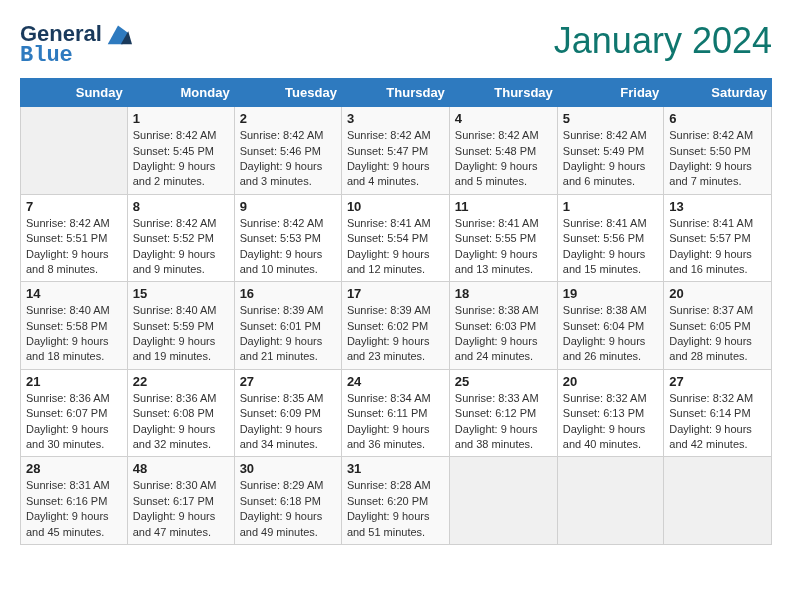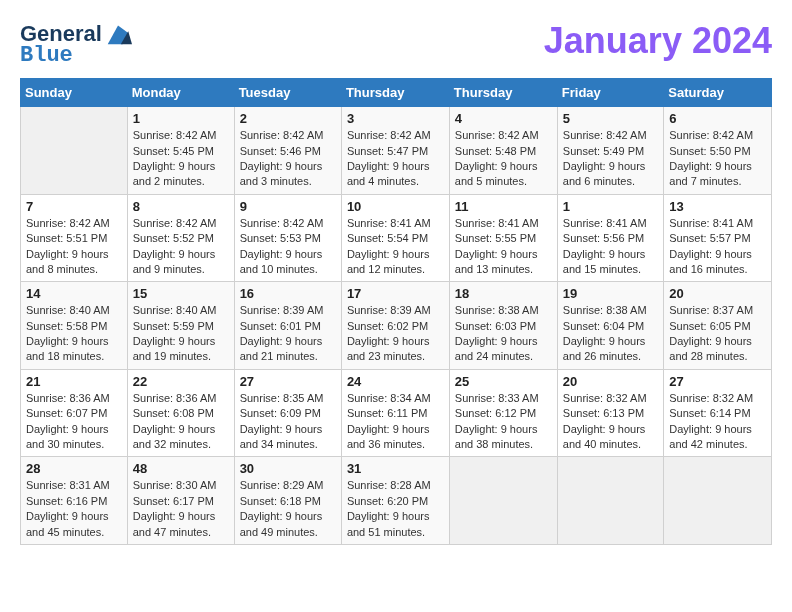--- a/index.html
+++ b/index.html
@@ -32,37 +32,37 @@
     .logo-icon {
       width: 28px;
       height: 28px;
       margin-left: 2px;
     }
     .title-block {
       text-align: right;
     }
     .month-title {
       font-size: 36px;
-      color: #8b5cf6;
-      font-weight: bold;
+      color: #0f766e;
+      font-weight: normal;
     }
     .location {
       font-size: 16px;
       color: #444;
     }
     table {
       width: 100%;
       border-collapse: collapse;
       font-size: 11px;
     }
     thead tr th {
       background-color: #2e7abf;
       color: #fff;
       padding: 6px 4px;
-      text-align: left;
+      text-align: right;
       font-size: 13px;
       font-weight: bold;
       border: 1px solid #2e7abf;
     }
     tbody tr td {
       border: 1px solid #d0d0d0;
       padding: 4px 5px;
       vertical-align: top;
       width: 113px;
       min-height: 80px;

